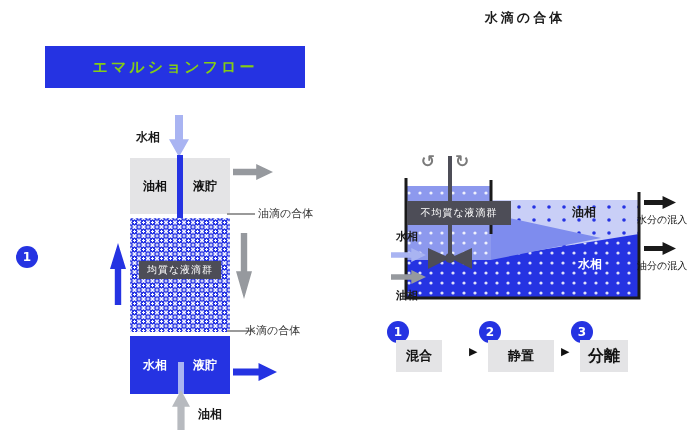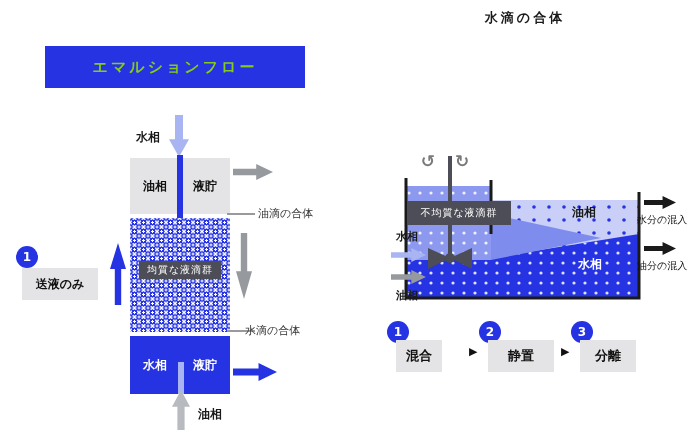--- a/index.html
+++ b/index.html
@@ -62,21 +62,20 @@
 
   <div class="abs bubble-fill" style="left:130px;top:218px;width:100px;height:114px"></div>
 
   <div class="abs dark-tag" style="left:139px;top:261px;width:82px;height:18px">均質な液滴群</div>
 
   <div class="abs arr-up" style="left:110px;top:243px;width:16px;height:62px;background:#2533E2"></div>
 
   <div class="abs arr-down" style="left:236px;top:233px;width:16px;height:66px;background:#96999E"></div>
 
   <div class="abs badge" style="left:16px;top:246px">1</div>
-  <div class="abs tank-gray" style="left:22px;top:268px;width:76px;height:32px">送液のみ</div>
 
   <div class="abs line" style="left:227px;top:330px;width:28px;height:2px"></div>
   <div class="abs s11" style="left:245px;top:323px">水滴の合体</div>
 
   <div class="abs tank-blue" style="left:130px;top:336px;width:100px;height:58px">
     <span>水相</span>
     <span>液貯</span>
   </div>
 
   <div class="abs" style="left:178px;top:362px;width:6px;height:32px;background:#A9B4F2"></div>
@@ -137,15 +136,15 @@
   <div class="abs tank-gray" style="left:396px;top:340px;width:46px;height:32px;font-size:13px">混合</div>
 
   <div class="abs sep" style="left:469px;top:345px">▶</div>
 
   <div class="abs badge" style="left:479px;top:321px">2</div>
   <div class="abs tank-gray" style="left:488px;top:340px;width:66px;height:32px;font-size:13px">静置</div>
 
   <div class="abs sep" style="left:561px;top:345px">▶</div>
 
   <div class="abs badge" style="left:571px;top:321px">3</div>
-  <div class="abs tank-gray" style="left:580px;top:340px;width:56px;height:32px;font-size:13px">分離</div>
+  <div class="abs tank-gray" style="left:580px;top:340px;width:48px;height:32px;font-size:16px">分離</div>
 
 </div>
 
 </body></html>

